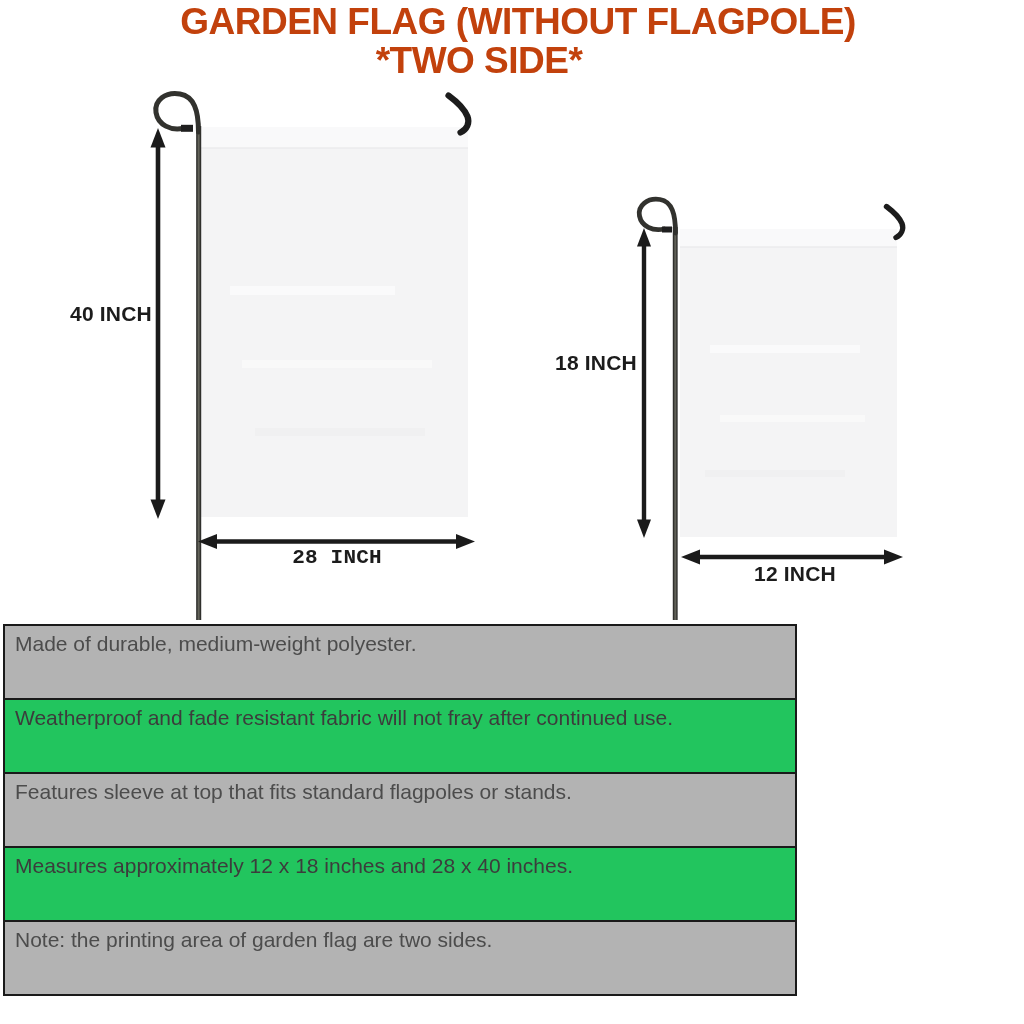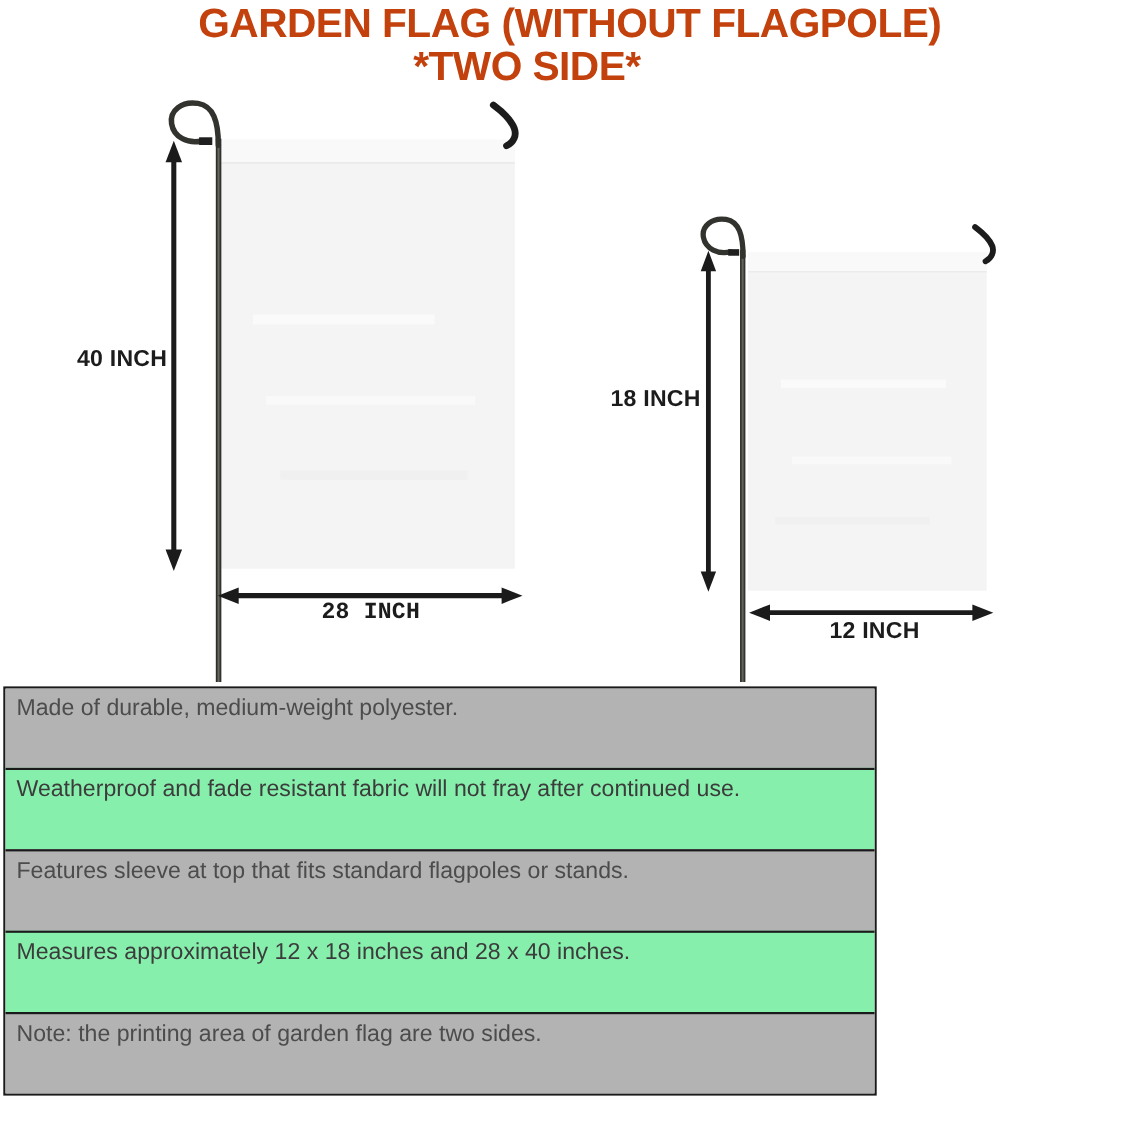--- a/index.html
+++ b/index.html
@@ -23,38 +23,38 @@
     font-size:37px;font-weight:bold;letter-spacing:-0.5px;
     line-height:38px;transform:translateX(-33px);
   }
   
   .diagram{position:absolute;top:0;left:0;width:1024px;height:624px;}
   .diagram svg{position:absolute;top:0;left:0;}
   .dim-label{
     position:absolute;width:120px;text-align:center;
     font-size:21px;font-weight:bold;color:#1c1c1c;letter-spacing:0.2px;
   }
-  #lbl-large-h{left:51px;top:302px;margin-top:13px;}
+  #lbl-large-h{left:51px;top:302px;}
   #lbl-large-w{left:277px;top:546px;font-family:Liberation Mono, monospace;}
   #lbl-small-h{left:536px;top:351px;}
   #lbl-small-w{left:735px;top:562px;}
   
   .features{
     position:absolute;left:3px;top:624px;width:790px;
     border:2px solid #1a1a1a;
   }
   .feature-row{
     height:51px;
     padding:5px 10px 16px 10px;
     font-size:21px;line-height:1.25;
     border-top:2px solid #1a1a1a;
   }
   .feature-row:first-child{border-top:none;}
   .feature-row.gray{background:#b3b3b3;color:#4c4c4c;}
-  .feature-row.white{background:#86efac;color:#3c3c3c;}
+  .feature-row.white{background:#22c55e;color:#3c3c3c;}
 </style>
 </head>
 <body>
 
 <div class="page">
 
   <div class="title-block">
     <div class="title-line1">GARDEN FLAG (WITHOUT FLAGPOLE)</div>
     <div class="title-line2">*TWO SIDE*</div>
   </div>

